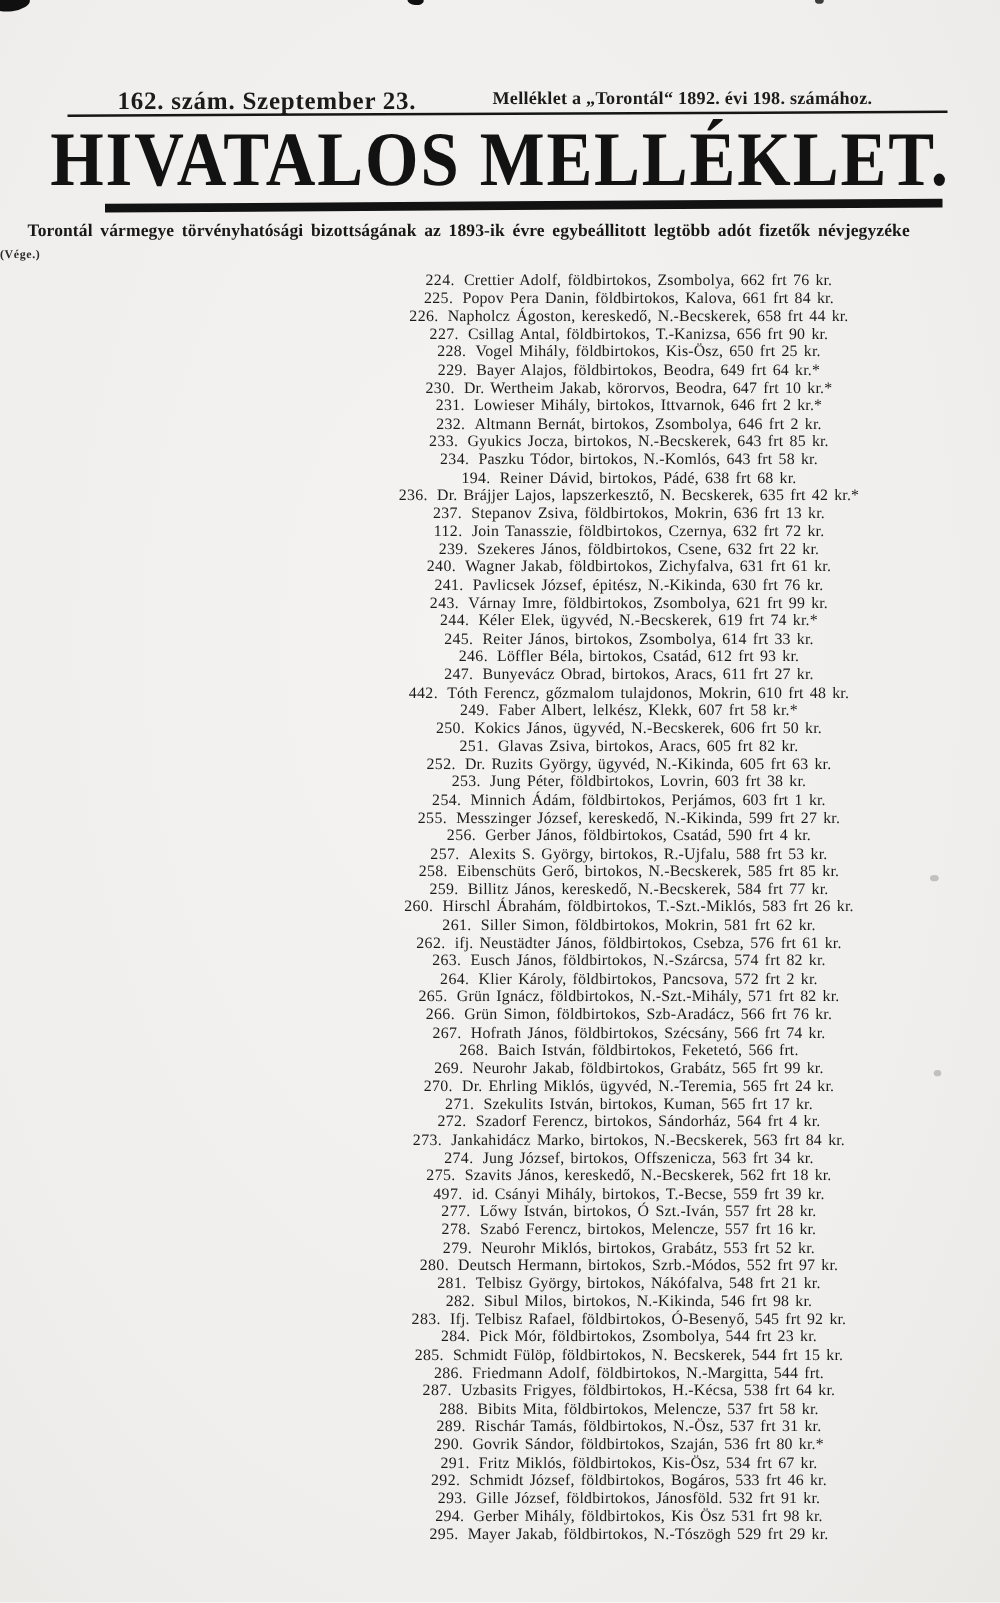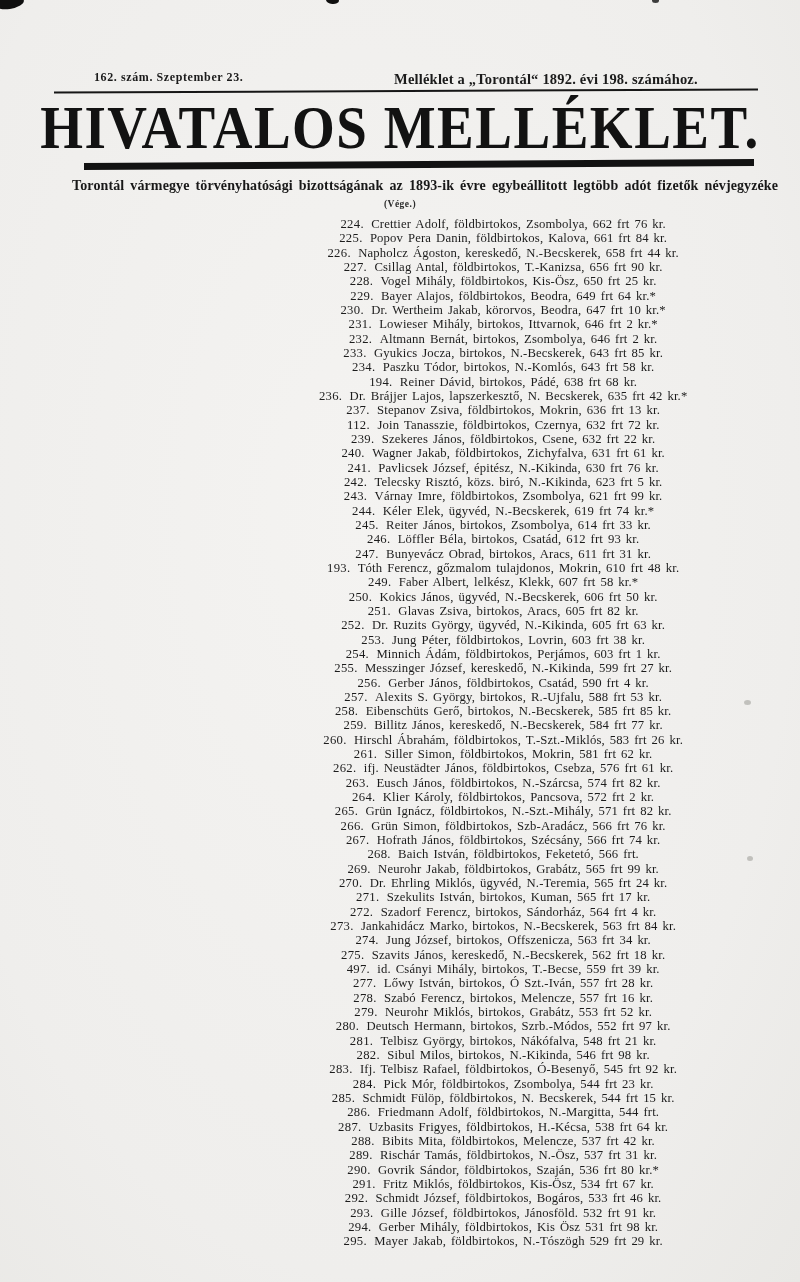--- a/index.html
+++ b/index.html
@@ -17,21 +17,21 @@
   .blob{background:#101010;border-radius:50%;}
   .blob-a{left:-6px;top:-4px;width:30px;height:13px;transform:rotate(-8deg);}
   .blob-b{left:326px;top:-3px;width:13px;height:7px;transform:rotate(5deg);}
   .blob-c{left:652px;top:-2px;width:7px;height:5px;opacity:.8;}
   .speck{background:#9a9a96;border-radius:50%;opacity:.55;}
   .speck-a{left:744px;top:700px;width:7px;height:5px;}
   .speck-b{left:747px;top:856px;width:6px;height:5px;}
 
   
   .hdr-left{
-    left:94px;top:70px;font-size:12px;font-weight:bold;letter-spacing:.6px;
+    left:94px;top:70px;font-size:20px;font-weight:bold;letter-spacing:.6px;
     white-space:nowrap;
   }
   .hdr-right{
     left:394px;top:71px;font-size:14.5px;font-weight:bold;letter-spacing:.2px;
     white-space:nowrap;
   }
   .rule-thin{
     left:54px;top:90px;width:704px;height:2px;background:#161616;
     transform:rotate(-0.25deg);
   }
@@ -40,26 +40,26 @@
     left:0;top:92px;width:800px;text-align:center;
     font-size:55px;font-weight:bold;letter-spacing:1.5px;
     transform:scale(1.0,1.12);transform-origin:center top;
     white-space:nowrap;color:#121212;
   }
   .rule-thick{
     left:84px;top:161px;width:670px;height:7px;background:#121212;
     transform:rotate(-0.35deg);
   }
   .subtitle{
-    left:22px;top:178px;width:756px;text-align:right;
+    left:22px;top:178px;width:756px;text-align:left;
     font-size:14px;font-weight:bold;letter-spacing:.1px;word-spacing:2.5px;
     white-space:nowrap;color:#181818;
   }
   .vege{
-    left:0;top:199px;width:800px;text-align:center;
+    left:0;top:199px;width:800px;text-align:left;
     font-size:9.5px;font-weight:bold;letter-spacing:.5px;color:#2a2a2a;
   }
   
   .list{
     left:222px;top:217px;width:560px;
     font-size:12.7px;line-height:14.33px;color:#1c1c1c;text-align:center;
   }
   .row{white-space:nowrap;}
   .row-num{display:inline-block;min-width:28px;letter-spacing:.3px;margin-right:5px;}
   .row-text{letter-spacing:.15px;word-spacing:1.6px;}
@@ -148,46 +148,43 @@
   </div>
 
   <div class="row">
     <span class="row-num">240.</span><span class="row-text">Wagner Jakab, földbirtokos, Zichyfalva, 631 frt 61 kr.</span>
   </div>
 
   <div class="row">
     <span class="row-num">241.</span><span class="row-text">Pavlicsek József, épitész, N.-Kikinda, 630 frt 76 kr.</span>
   </div>
 
-  <div class="row">
-    <span class="row-num">242.</span><span class="row-text">Telecsky Risztó, közs. biró, N.-Kikinda, 623 frt 5 kr.</span>
-  </div>
 
   <div class="row">
     <span class="row-num">243.</span><span class="row-text">Várnay Imre, földbirtokos, Zsombolya, 621 frt 99 kr.</span>
   </div>
 
   <div class="row">
     <span class="row-num">244.</span><span class="row-text">Kéler Elek, ügyvéd, N.-Becskerek, 619 frt 74 kr.*</span>
   </div>
 
   <div class="row">
     <span class="row-num">245.</span><span class="row-text">Reiter János, birtokos, Zsombolya, 614 frt 33 kr.</span>
   </div>
 
   <div class="row">
     <span class="row-num">246.</span><span class="row-text">Löffler Béla, birtokos, Csatád, 612 frt 93 kr.</span>
   </div>
 
   <div class="row">
-    <span class="row-num">247.</span><span class="row-text">Bunyevácz Obrad, birtokos, Aracs, 611 frt 31 kr.</span>
-  </div>
-
-  <div class="row">
-    <span class="row-num">193.</span><span class="row-text">Tóth Ferencz, gőzmalom tulajdonos, Mokrin, 610 frt 48 kr.</span>
+    <span class="row-num">247.</span><span class="row-text">Bunyevácz Obrad, birtokos, Aracs, 611 frt 27 kr.</span>
+  </div>
+
+  <div class="row">
+    <span class="row-num">442.</span><span class="row-text">Tóth Ferencz, gőzmalom tulajdonos, Mokrin, 610 frt 48 kr.</span>
   </div>
 
   <div class="row">
     <span class="row-num">249.</span><span class="row-text">Faber Albert, lelkész, Klekk, 607 frt 58 kr.*</span>
   </div>
 
   <div class="row">
     <span class="row-num">250.</span><span class="row-text">Kokics János, ügyvéd, N.-Becskerek, 606 frt 50 kr.</span>
   </div>
 
@@ -333,21 +330,21 @@
 
   <div class="row">
     <span class="row-num">286.</span><span class="row-text">Friedmann Adolf, földbirtokos, N.-Margitta, 544 frt.</span>
   </div>
 
   <div class="row">
     <span class="row-num">287.</span><span class="row-text">Uzbasits Frigyes, földbirtokos, H.-Kécsa, 538 frt 64 kr.</span>
   </div>
 
   <div class="row">
-    <span class="row-num">288.</span><span class="row-text">Bibits Mita, földbirtokos, Melencze, 537 frt 42 kr.</span>
+    <span class="row-num">288.</span><span class="row-text">Bibits Mita, földbirtokos, Melencze, 537 frt 58 kr.</span>
   </div>
 
   <div class="row">
     <span class="row-num">289.</span><span class="row-text">Rischár Tamás, földbirtokos, N.-Ösz, 537 frt 31 kr.</span>
   </div>
 
   <div class="row">
     <span class="row-num">290.</span><span class="row-text">Govrik Sándor, földbirtokos, Szaján, 536 frt 80 kr.*</span>
   </div>
 

